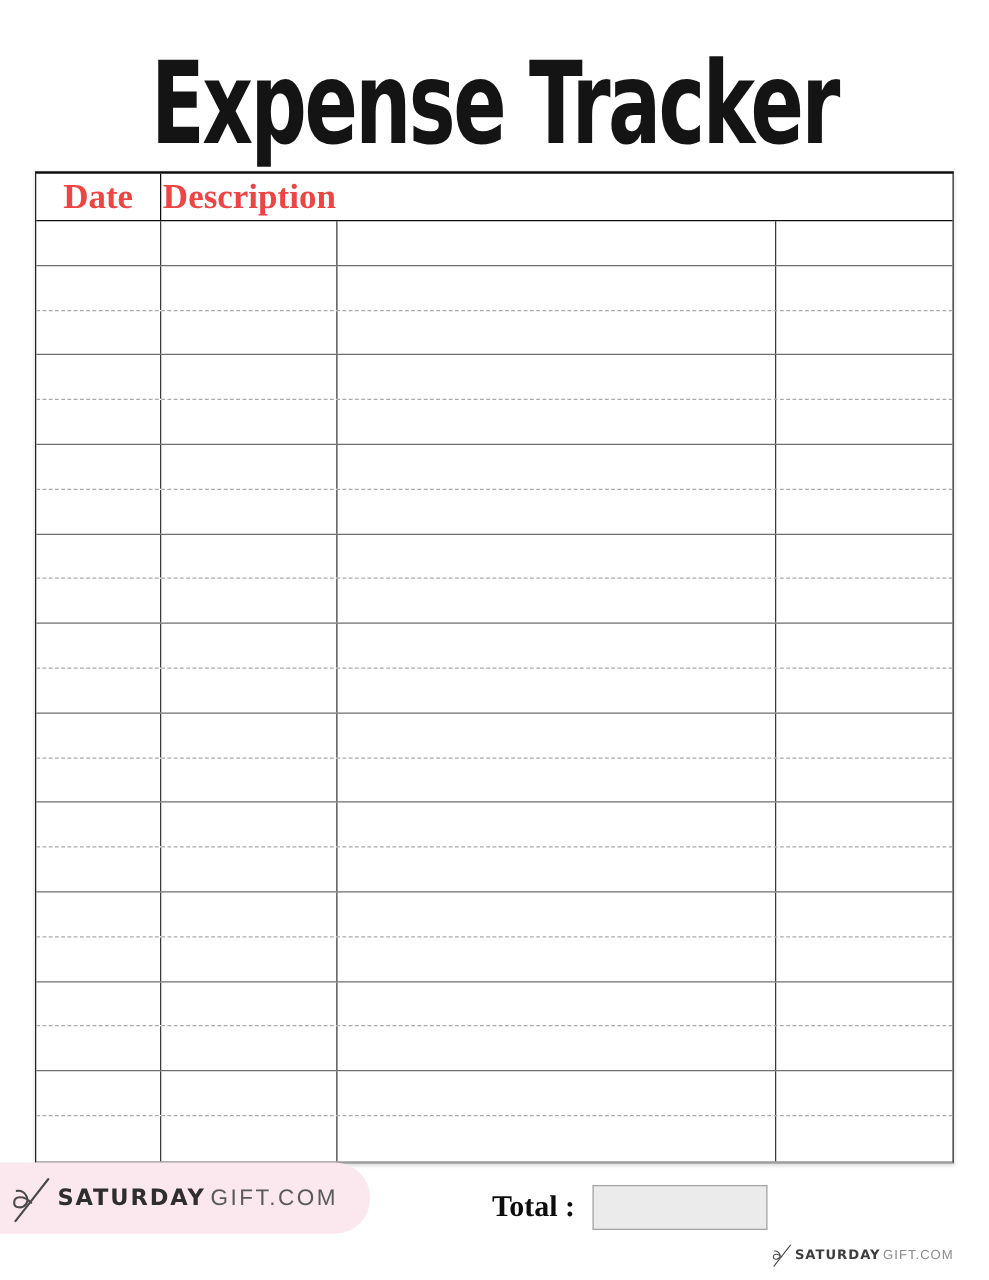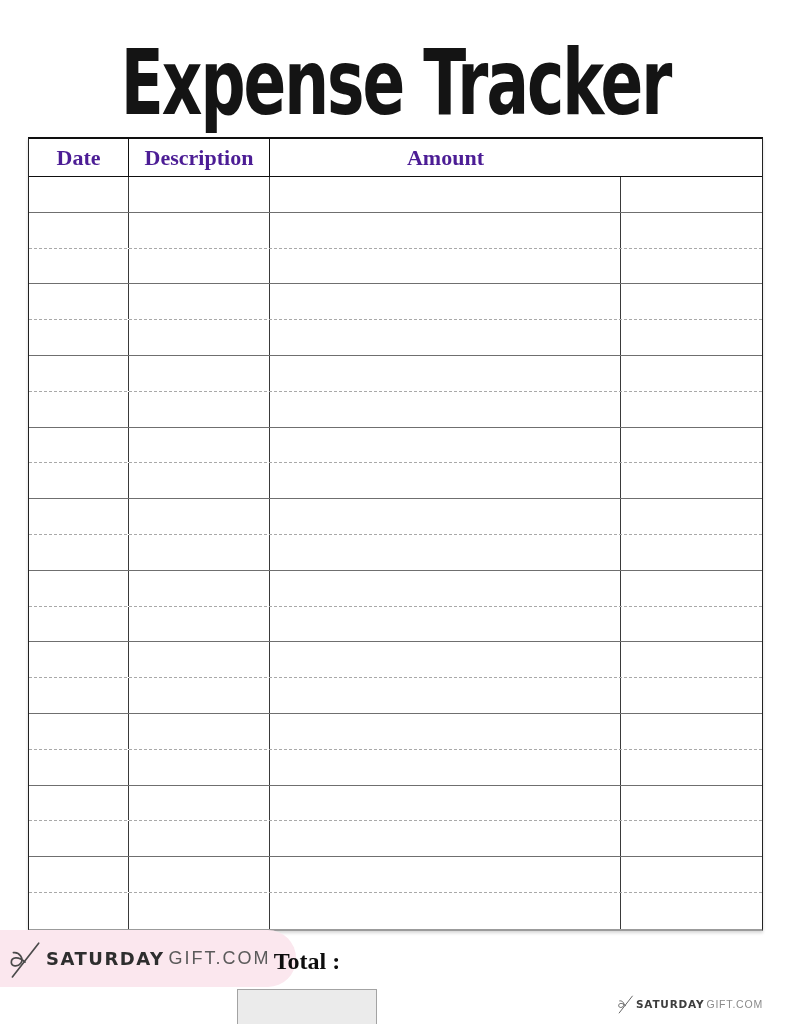--- a/index.html
+++ b/index.html
@@ -51,22 +51,22 @@
     grid-template-columns:100px 141px 351px 1fr;
   }
   .t-head{
     height:38px;
     border-bottom:1.5px solid #0f0f0f;
   }
   .t-head .t-cell{
     display:flex;align-items:center;justify-content:center;
     font-family:"Liberation Serif", serif;
     font-weight:bold;
-    font-size:22px;
-    color:#4c1d95;
+    font-size:28px;
+    color:#ef4444;
     border-right:1.5px solid #0f0f0f;
   }
   .t-head .t-cell:last-child{border-right:none;}
   .t-body .t-row{height:35.8px;}
   .t-body .t-row .t-cell{border-right:1px solid var(--divider);}
   .t-body .t-row .t-cell:last-child{border-right:none;}
   .t-body .t-row.solid{border-bottom:1px solid var(--line-dark);}
   .t-body .t-row.dashed{border-bottom:1px dashed var(--line-light);}
   .t-body .t-row:last-child{border-bottom:none;}
   
@@ -87,21 +87,21 @@
     font-size:18px;letter-spacing:1.5px;color:#2e2e2e;
   }
   .brand-light{
     font-family:"Liberation Sans", sans-serif;
     font-weight:normal;
     font-size:18px;letter-spacing:2px;color:#5a5a5a;
   }
   .total-row{
     position:absolute;
     left:0;top:948px;width:614px;
-    display:flex;justify-content:flex-end;align-items:center;gap:14px;flex-direction:column;
+    display:flex;justify-content:flex-end;align-items:center;gap:14px;
   }
   .total-label{
     font-family:"Liberation Serif", serif;
     font-weight:bold;
     font-size:24px;color:#0d0d0d;
   }
   .total-box{
     width:140px;height:36px;
     background:var(--box-fill);
     border:1px solid var(--box-border);
@@ -126,21 +126,20 @@
 <body>
 
 <div class="page">
 
   <div class="title">Expense Tracker</div>
 
   <div class="tracker-table">
     <div class="t-row t-head">
       <div class="t-cell">Date</div>
       <div class="t-cell">Description</div>
-      <div class="t-cell">Amount</div>
     </div>
     <div class="t-body" id="table-body">
         <div class="t-row solid">
           <div class="t-cell"></div>
           <div class="t-cell"></div>
           <div class="t-cell"></div>
           <div class="t-cell"></div>
         </div>
         <div class="t-row dashed">
           <div class="t-cell"></div>

